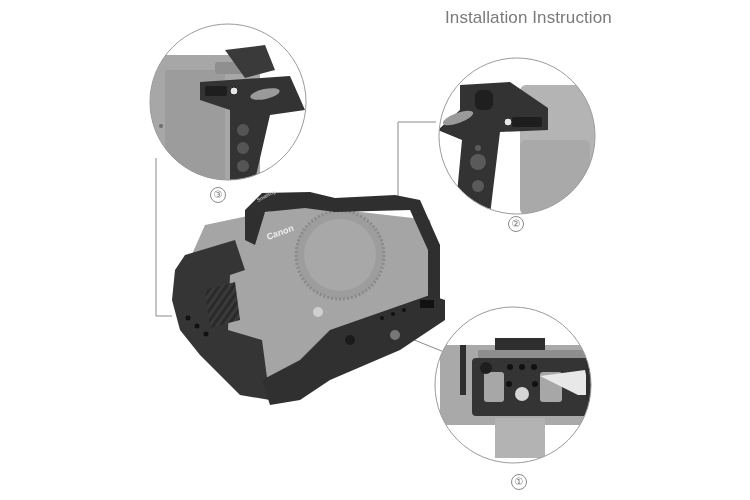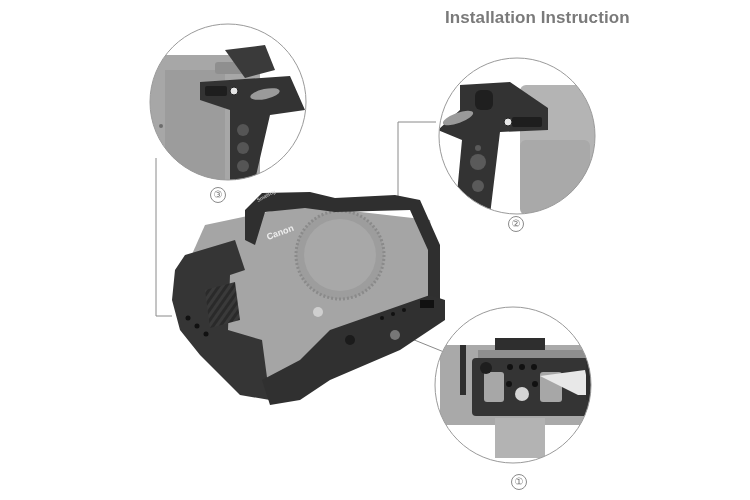--- a/index.html
+++ b/index.html
@@ -3,21 +3,21 @@
   <meta charset="utf-8">
   <style>
     html, body { margin: 0; padding: 0; }
     body {
       width: 750px; height: 500px; background: #ffffff;
       position: relative; overflow: hidden;
       font-family: "Liberation Sans", sans-serif;
     }
     .title {
       position: absolute; left: 445px; top: 8px;
-      font-size: 17px; color: #7a7a7a; letter-spacing: 0.1px; font-weight: bold;
+      font-size: 17px; color: #7a7a7a; letter-spacing: 0.1px;
     }
     .stage { position: absolute; left: 0; top: 0; width: 750px; height: 500px; }
     .num {
       position: absolute; width: 14px; height: 14px; border: 1px solid #8a8a8a;
       border-radius: 50%; font-size: 10px; line-height: 14px; text-align: center;
       color: #7a7a7a; background: #fff;
     }
   </style>
 </head>
 <body>

